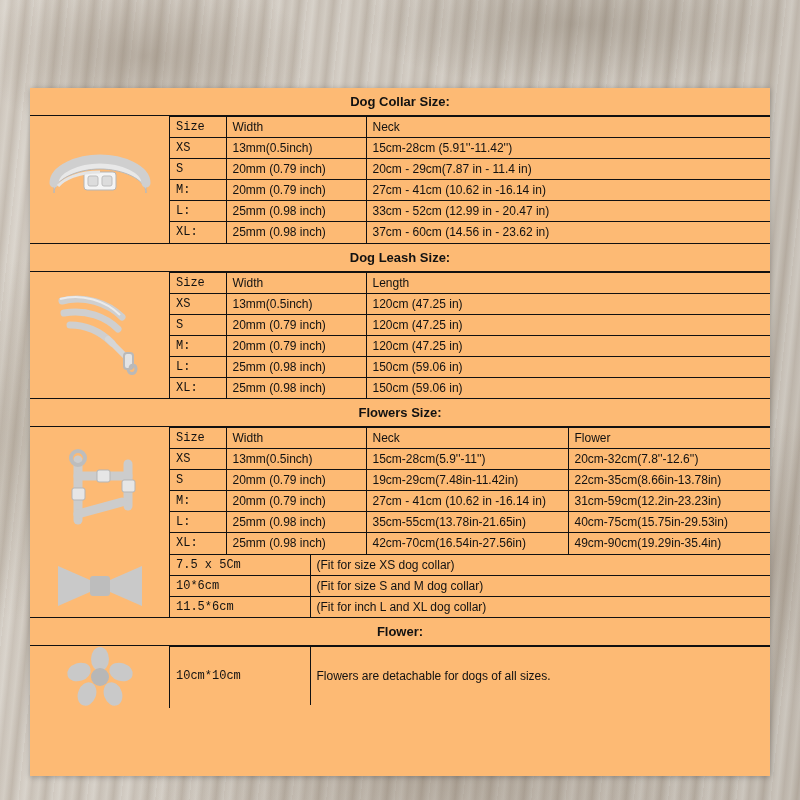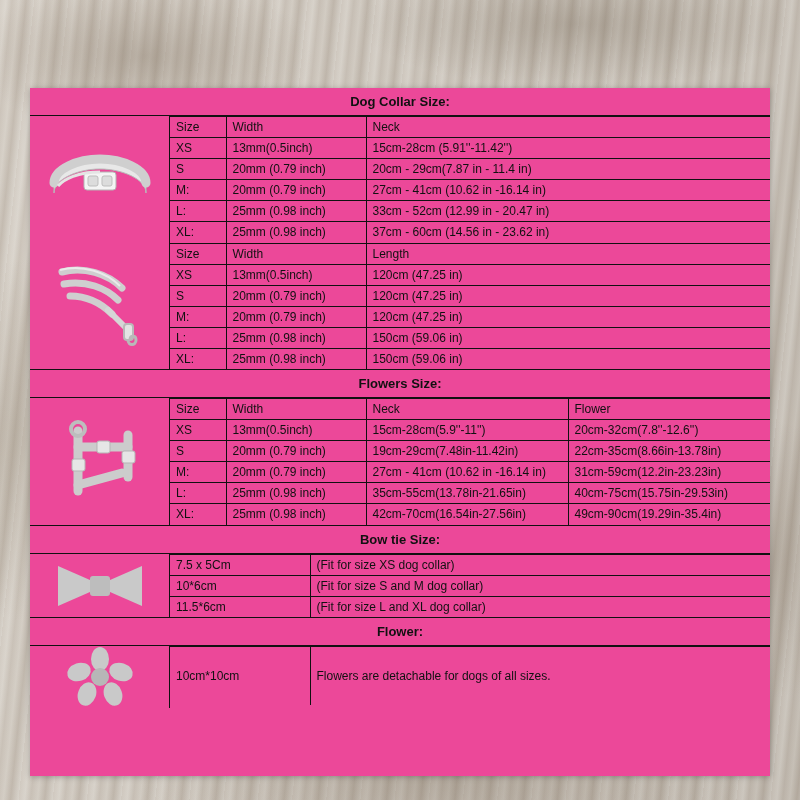--- a/index.html
+++ b/index.html
@@ -31,21 +31,21 @@
       radial-gradient(ellipse 180px 260px at 4% 55%, rgba(130,116,96,0.25), rgba(0,0,0,0) 70%),
       radial-gradient(ellipse 420px 150px at 55% 97%, rgba(120,104,86,0.30), rgba(0,0,0,0) 72%),
       radial-gradient(ellipse 160px 200px at 96% 70%, rgba(120,104,86,0.22), rgba(0,0,0,0) 70%);
   }
   #sheet {
     position: absolute;
     left: 30px;
     top: 88px;
     width: 740px;
     height: 688px;
-    background: #ec4899;
+    background: #fdba74;
     box-shadow: 0 1px 6px rgba(0,0,0,0.25);
   }
   .sec-title {
     text-align: center;
     font-weight: bold;
     font-size: 13px;
     color: #111;
     padding: 6px 0 6px 0;
     border-bottom: 1px solid #111;
     border-top: 1px solid #111;
@@ -74,21 +74,21 @@
     color: #111;
     padding: 3px 6px;
     height: 21px;
     box-sizing: border-box;
     font-weight: normal;
     text-align: left;
     white-space: nowrap;
     overflow: hidden;
   }
   table.data tr td:first-child,
-  table.data tr th:first-child { border-left: none; }
+  table.data tr th:first-child { border-left: none; font-family: Liberation Mono, monospace; }
   table.data tr td:last-child,
   table.data tr th:last-child { border-right: none; }
   table.data tr:last-child td { border-bottom: none; }
   table.data th { font-weight: normal; }
   .ctr { text-align: center; }
 
   
   .c-size { width: 56px; }
   .c-width { width: 140px; margin-left: 24px; }
 
@@ -159,20 +159,21 @@
             <td>25mm (0.98 inch)</td>
             <td class="ctr">37cm - 60cm (14.56 in - 23.62 in)</td>
           </tr>
         </tbody>
           </table>
       </div>
     </div>
   </div>
 
   <div class="section">
+    <div class="sec-title">Dog Leash  Size:</div>
     <div class="body-row">
       <div class="img-cell">
         <svg width="112" height="104" viewBox="0 0 112 104" aria-hidden="true">
           <g fill="none" stroke="#cfcfcf" stroke-width="7" stroke-linecap="round">
             <path d="M18 18 C40 12, 64 20, 78 34"></path>
             <path d="M20 30 C42 26, 62 34, 74 46"></path>
             <path d="M26 42 C44 42, 58 50, 68 60"></path>
           </g>
           <path d="M64 56 C72 64, 78 70, 84 76" fill="none" stroke="#d6d6d6" stroke-width="6" stroke-linecap="round"></path>
           <g stroke="#b9b9b9" stroke-width="2" fill="#e4e4e4">
@@ -277,21 +278,20 @@
             <td>42cm-70cm(16.54in-27.56in)</td>
             <td>49cm-90cm(19.29in-35.4in)</td>
           </tr>
         </tbody>
           </table>
       </div>
     </div>
   </div>
 
   <div class="section">
-    <div class="sec-title">Bow tie Size:</div>
     <div class="body-row">
       <div class="img-cell">
         <svg width="100" height="62" viewBox="0 0 100 62" aria-hidden="true">
           <path d="M8 12 L40 26 L40 38 L8 52 Z" fill="#c9c9c9"></path>
           <path d="M92 12 L60 26 L60 38 L92 52 Z" fill="#c9c9c9"></path>
           <rect x="40" y="22" width="20" height="20" rx="3" fill="#bdbdbd"></rect>
         </svg>
       </div>
       <div class="tbl-cell">
         <table class="data">
@@ -299,21 +299,21 @@
               <tr class="bow-row">
             <td class="ctr c-width">7.5 x 5Cm</td>
             <td class="ctr noborder-r">(Fit for size XS dog collar)</td>
           </tr>
           <tr class="bow-row">
             <td class="ctr c-width">10*6cm</td>
             <td class="ctr noborder-r">(Fit for size S and M dog collar)</td>
           </tr>
           <tr class="bow-row">
             <td class="ctr c-width noborder-b">11.5*6cm</td>
-            <td class="ctr noborder-r noborder-b">(Fit for size L and XL dog collar)</td>
+            <td class="ctr noborder-r noborder-b">(Fit for inch L and XL dog collar)</td>
           </tr>
         </tbody>
           </table>
       </div>
     </div>
   </div>
 
   <div class="section">
     <div class="sec-title">Flower:</div>
     <div class="body-row">

